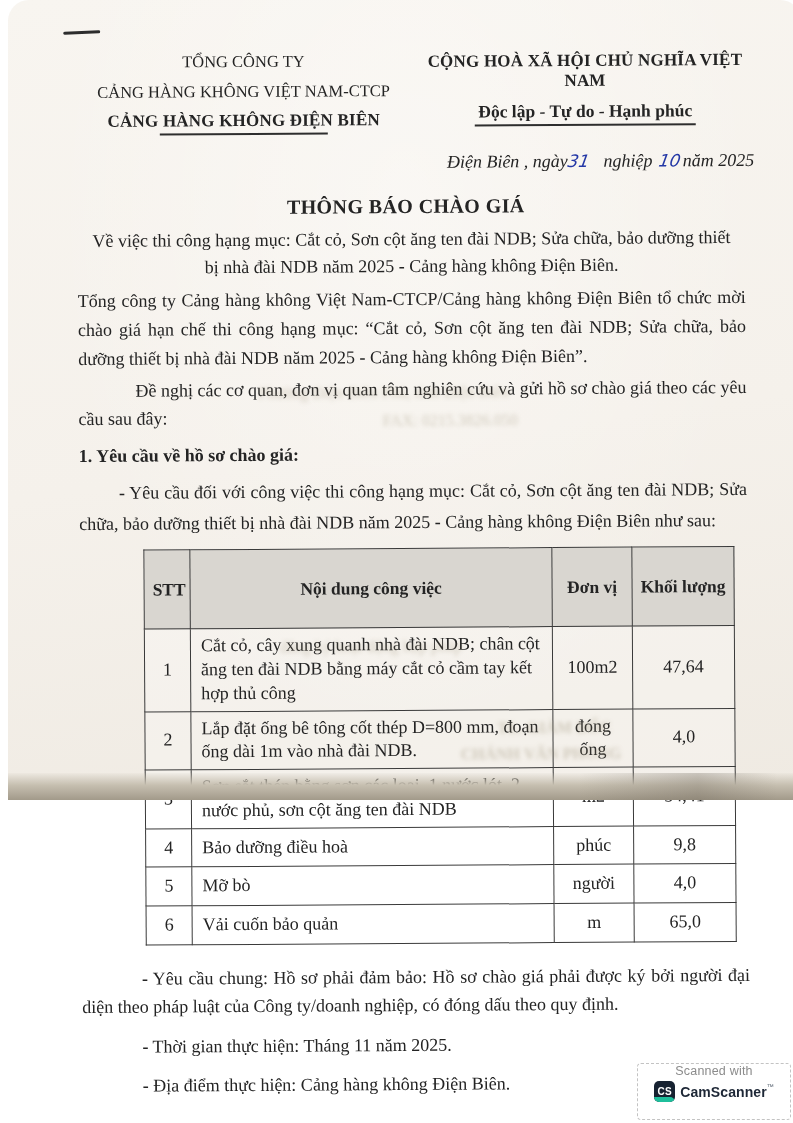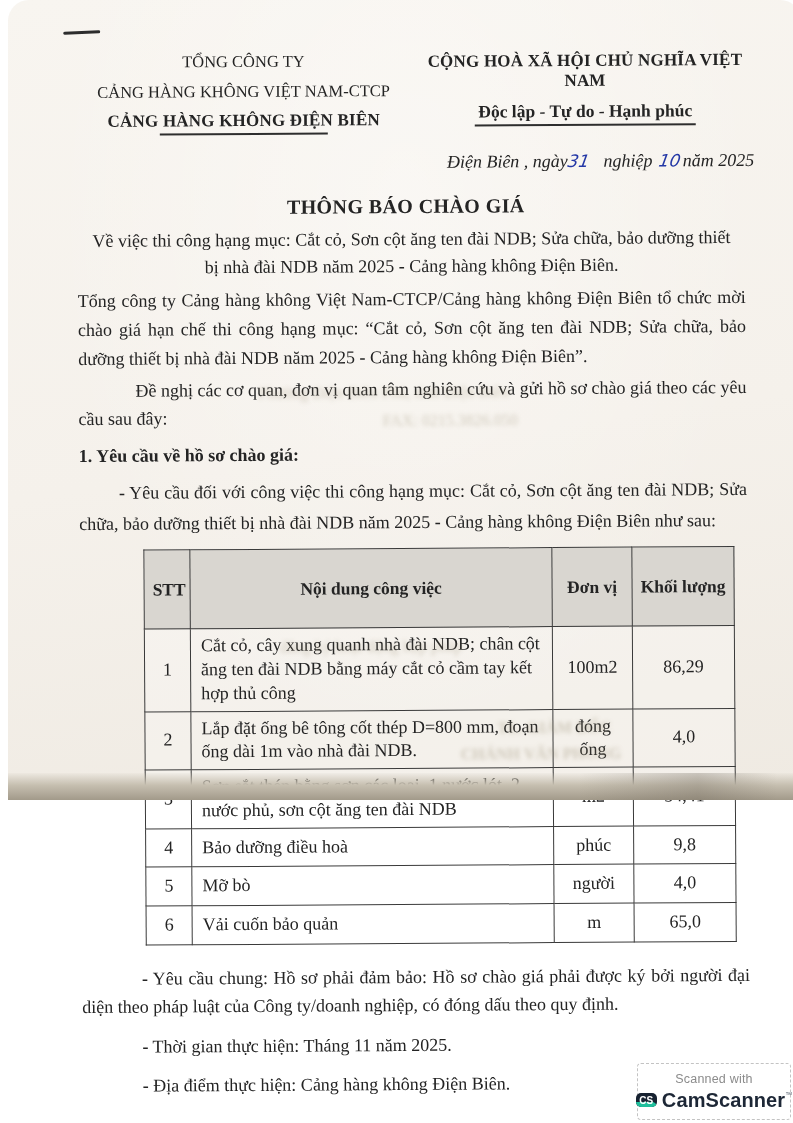--- a/index.html
+++ b/index.html
@@ -56,31 +56,31 @@
   .paper-edge{
     position:absolute;left:0;bottom:0;width:793px;height:27px;
     background:
       linear-gradient(to right, rgba(0,0,0,0) 72%, rgba(90,82,70,0.25) 87%, rgba(0,0,0,0) 97%),
       linear-gradient(to bottom, rgba(205,198,185,0.1), #c6bfb0 45%, #a29a8a 100%);
   }
   
   .cs-badge{
     position:absolute;left:637px;top:1063px;width:152px;height:55px;background:#ffffff;
     border:1px dashed #c3c3c3;border-radius:4px;display:flex;flex-direction:column;
-    align-items:center;justify-content:center;font-family:"Liberation Sans",sans-serif;
+    align-items:center;font-family:"Liberation Sans",sans-serif;
   }
   .cs-line1{font-size:12.5px;color:#8b8b8b;letter-spacing:.2px;}
   .cs-line2{display:flex;align-items:center;margin-top:3px;}
   .cs-logo{
-    width:21px;height:14px;background:#172231;border-radius:5px;margin-right:5px;position:relative;
+    width:21px;height:21px;background:#172231;border-radius:5px;margin-right:5px;position:relative;
     display:flex;align-items:center;justify-content:center;overflow:hidden;
   }
   .cs-logo .cs-txt{color:#fff;font-size:10px;font-weight:bold;letter-spacing:.2px;position:relative;z-index:2;}
   .cs-logo::after{content:"";position:absolute;left:0;bottom:0;width:100%;height:5px;background:#1fbf9c;border-radius:0 6px 0 5px;}
-  .cs-app{font-size:20px;font-weight:bold;color:#1d2736;letter-spacing:.1px;}
+  .cs-app{font-size:14px;font-weight:bold;color:#1d2736;letter-spacing:.1px;}
   .cs-tm{font-size:7px;color:#5a6572;align-self:flex-start;margin-top:2px;}
 </style>
 </head>
 <body>
 
 <div class="paper">
   <div class="content">
 
     <div class="pen-mark"></div>
 
@@ -128,21 +128,21 @@
             <th>Nội dung công việc</th>
             <th>Đơn vị</th>
             <th>Khối lượng</th>
           </tr>
         </thead>
         <tbody>
           <tr>
             <td class="c-stt">1</td>
             <td class="c-content">Cắt cỏ, cây xung quanh nhà đài NDB; chân cột ăng ten đài NDB bằng máy cắt cỏ cầm tay kết hợp thủ công</td>
             <td class="c-unit">100m2</td>
-            <td class="c-qty">86,29</td>
+            <td class="c-qty">47,64</td>
           </tr>
           <tr>
             <td class="c-stt">2</td>
             <td class="c-content">Lắp đặt ống bê tông cốt thép D=800 mm, đoạn ống dài 1m vào nhà đài NDB.</td>
             <td class="c-unit">đóng ống</td>
             <td class="c-qty">4,0</td>
           </tr>
           <tr>
             <td class="c-stt">3</td>
             <td class="c-content">Sơn sắt thép bằng sơn các loại, 1 nước lót, 2 nước phủ, sơn cột ăng ten đài NDB</td>

